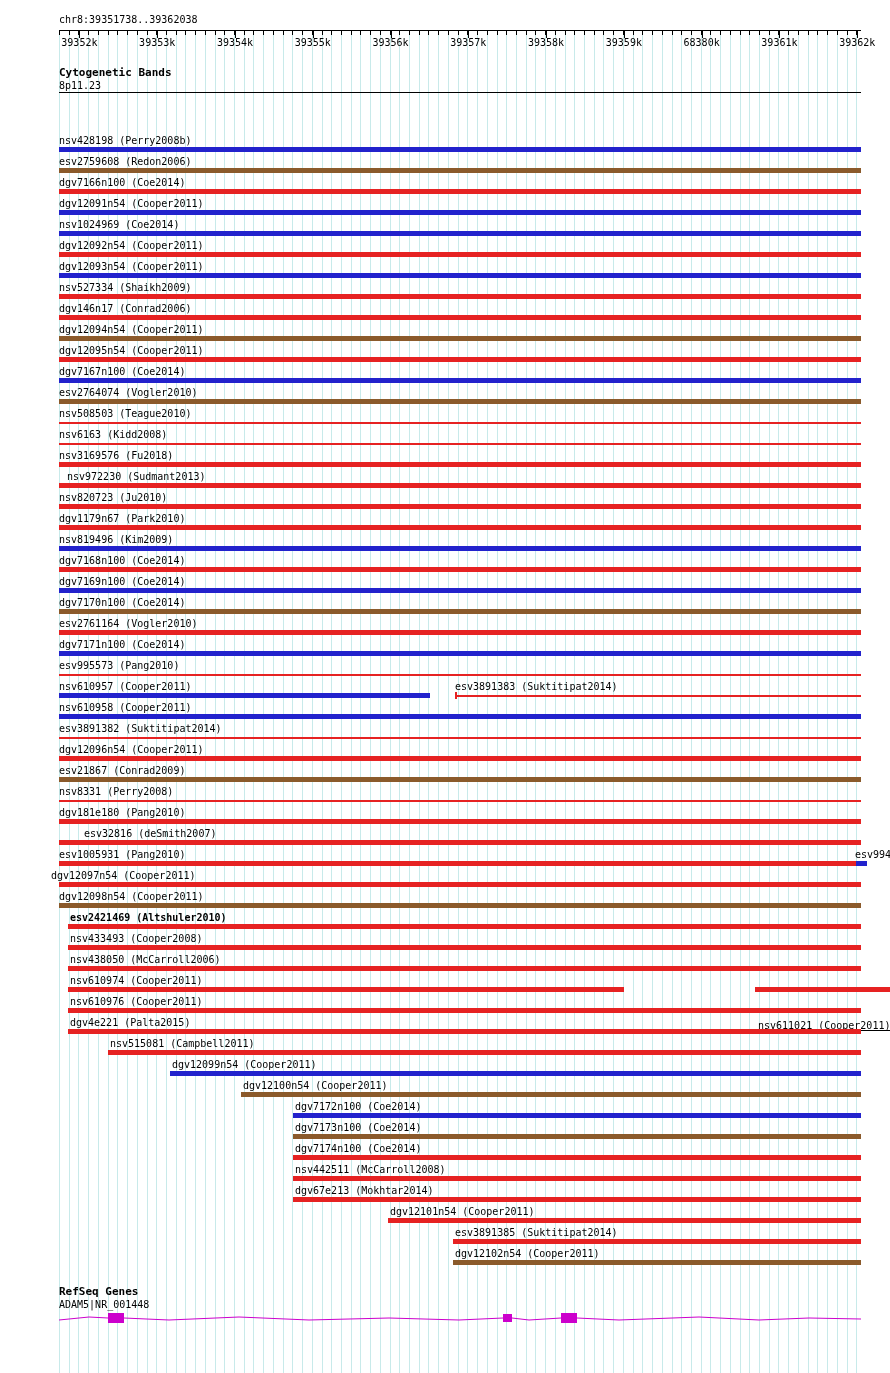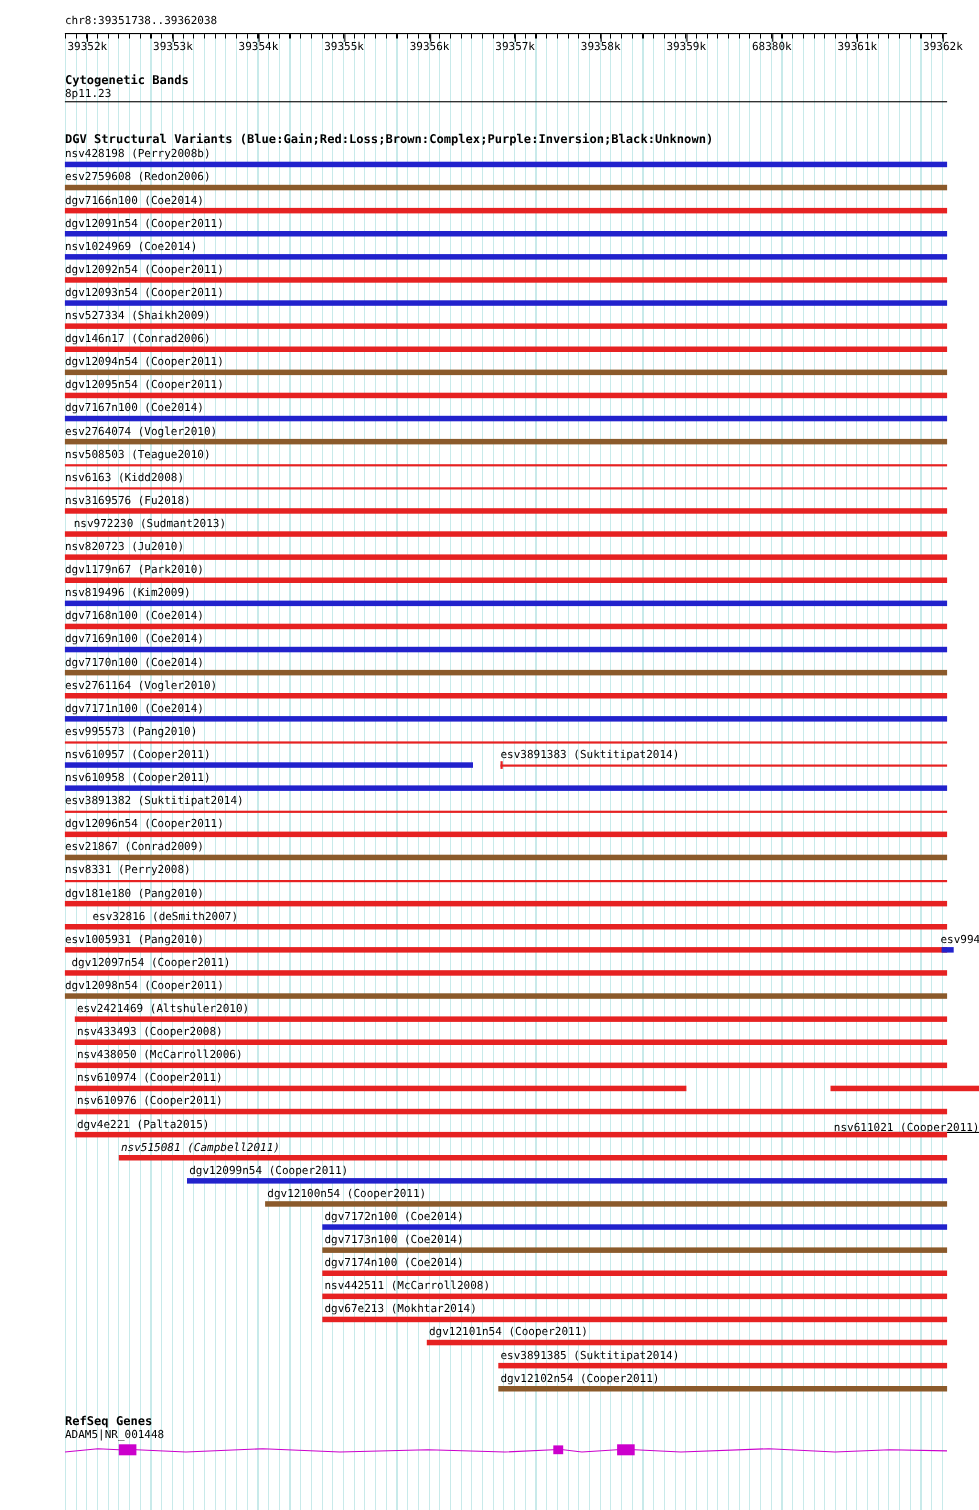--- a/index.html
+++ b/index.html
@@ -83,21 +83,20 @@
         <div class="mono ruler-label" style="left: 758.42px;">39361k</div>
         <div class="major-tick" style="left: 857.2px;"></div>
         <div class="mono ruler-label" style="left: 836.2px;">39362k</div>
       </div>
   </div>
 
   <div class="bold-title" style="left:59px;top:67px;">Cytogenetic Bands</div>
   <div class="mono" style="left:59px;top:80px;">8p11.23</div>
   <div id="cyto-line"></div>
 
-  <div class="bold-title" style="left:59px;top:121px;">DGV Structural Variants (Blue:Gain;Red:Loss;Brown:Complex;Purple:Inversion;Black:Unknown)</div>
 
   <div id="dgv-rows">
       <div class="mono" style="left: 59px; top: 135px;">nsv428198 (Perry2008b)</div>
       <div class="bar" style="left: 59px; top: 147px; width: 802px; height: 5px; background: rgb(34, 34, 204);"></div>
       <div class="mono" style="left: 59px; top: 156px;">esv2759608 (Redon2006)</div>
       <div class="bar" style="left: 59px; top: 168px; width: 802px; height: 5px; background: rgb(139, 90, 43);"></div>
       <div class="mono" style="left: 59px; top: 177px;">dgv7166n100 (Coe2014)</div>
       <div class="bar" style="left: 59px; top: 189px; width: 802px; height: 5px; background: rgb(230, 34, 34);"></div>
       <div class="mono" style="left: 59px; top: 198px;">dgv12091n54 (Cooper2011)</div>
       <div class="bar" style="left: 59px; top: 210px; width: 802px; height: 5px; background: rgb(34, 34, 204);"></div>
@@ -161,39 +160,39 @@
       <div class="mono" style="left: 59px; top: 786px;">nsv8331 (Perry2008)</div>
       <div class="bar" style="left: 59px; top: 800px; width: 802px; height: 2px; background: rgb(230, 34, 34);"></div>
       <div class="mono" style="left: 59px; top: 807px;">dgv181e180 (Pang2010)</div>
       <div class="bar" style="left: 59px; top: 819px; width: 802px; height: 5px; background: rgb(230, 34, 34);"></div>
       <div class="mono" style="left: 59px; top: 828px; padding-left: 25px;">esv32816 (deSmith2007)</div>
       <div class="bar" style="left: 59px; top: 840px; width: 802px; height: 5px; background: rgb(230, 34, 34);"></div>
       <div class="mono" style="left: 59px; top: 849px;">esv1005931 (Pang2010)</div>
       <div class="bar" style="left: 59px; top: 861px; width: 802px; height: 5px; background: rgb(230, 34, 34);"></div>
       <div class="mono" style="left: 855px; top: 849px;">esv994</div>
       <div class="bar" style="left: 856px; top: 861px; width: 11px; height: 5px; background: rgb(34, 34, 204);"></div>
-      <div class="mono" style="left: 65px; top: 870px;">dgv12097n54 (Cooper2011)</div>
+      <div class="mono" style="left: 51px; top: 870px;">dgv12097n54 (Cooper2011)</div>
       <div class="bar" style="left: 59px; top: 882px; width: 802px; height: 5px; background: rgb(230, 34, 34);"></div>
       <div class="mono" style="left: 59px; top: 891px;">dgv12098n54 (Cooper2011)</div>
       <div class="bar" style="left: 59px; top: 903px; width: 802px; height: 5px; background: rgb(139, 90, 43);"></div>
-      <div class="mono" style="left: 70px; top: 912px;">esv2421469 (Altshuler2010)</div>
+      <div class="mono" style="left: 70px; top: 912px; font-weight: bold;">esv2421469 (Altshuler2010)</div>
       <div class="bar" style="left: 68px; top: 924px; width: 793px; height: 5px; background: rgb(230, 34, 34);"></div>
       <div class="mono" style="left: 70px; top: 933px;">nsv433493 (Cooper2008)</div>
       <div class="bar" style="left: 68px; top: 945px; width: 793px; height: 5px; background: rgb(230, 34, 34);"></div>
       <div class="mono" style="left: 70px; top: 954px;">nsv438050 (McCarroll2006)</div>
       <div class="bar" style="left: 68px; top: 966px; width: 793px; height: 5px; background: rgb(230, 34, 34);"></div>
       <div class="mono" style="left: 70px; top: 975px;">nsv610974 (Cooper2011)</div>
       <div class="bar" style="left: 68px; top: 987px; width: 556px; height: 5px; background: rgb(230, 34, 34);"></div>
       <div class="mono" style="left: 758px; top: 1020px; text-decoration: underline;">nsv611021 (Cooper2011)</div>
       <div class="bar" style="left: 755px; top: 987px; width: 135px; height: 5px; background: rgb(230, 34, 34);"></div>
       <div class="mono" style="left: 70px; top: 996px;">nsv610976 (Cooper2011)</div>
       <div class="bar" style="left: 68px; top: 1008px; width: 793px; height: 5px; background: rgb(230, 34, 34);"></div>
       <div class="mono" style="left: 70px; top: 1017px;">dgv4e221 (Palta2015)</div>
       <div class="bar" style="left: 68px; top: 1029px; width: 793px; height: 5px; background: rgb(230, 34, 34);"></div>
-      <div class="mono" style="left: 110px; top: 1038px; font-style: italic;">nsv515081 (Campbell2011)</div>
+      <div class="mono" style="left: 110px; top: 1038px;">nsv515081 (Campbell2011)</div>
       <div class="bar" style="left: 108px; top: 1050px; width: 753px; height: 5px; background: rgb(230, 34, 34);"></div>
       <div class="mono" style="left: 172px; top: 1059px;">dgv12099n54 (Cooper2011)</div>
       <div class="bar" style="left: 170px; top: 1071px; width: 691px; height: 5px; background: rgb(34, 34, 204);"></div>
       <div class="mono" style="left: 243px; top: 1080px;">dgv12100n54 (Cooper2011)</div>
       <div class="bar" style="left: 241px; top: 1092px; width: 620px; height: 5px; background: rgb(139, 90, 43);"></div>
       <div class="mono" style="left: 295px; top: 1101px;">dgv7172n100 (Coe2014)</div>
       <div class="bar" style="left: 293px; top: 1113px; width: 568px; height: 5px; background: rgb(34, 34, 204);"></div>
       <div class="mono" style="left: 295px; top: 1122px;">dgv7173n100 (Coe2014)</div>
       <div class="bar" style="left: 293px; top: 1134px; width: 568px; height: 5px; background: rgb(139, 90, 43);"></div>
       <div class="mono" style="left: 295px; top: 1143px;">dgv7174n100 (Coe2014)</div>

